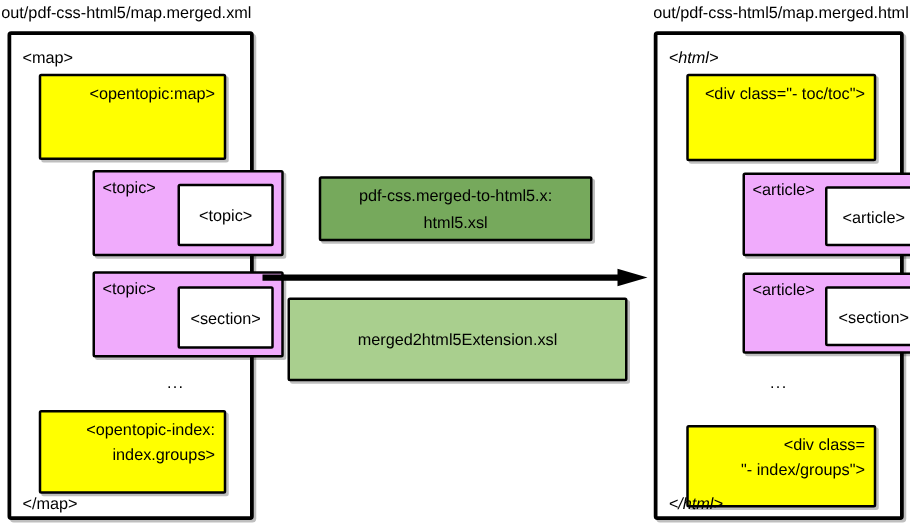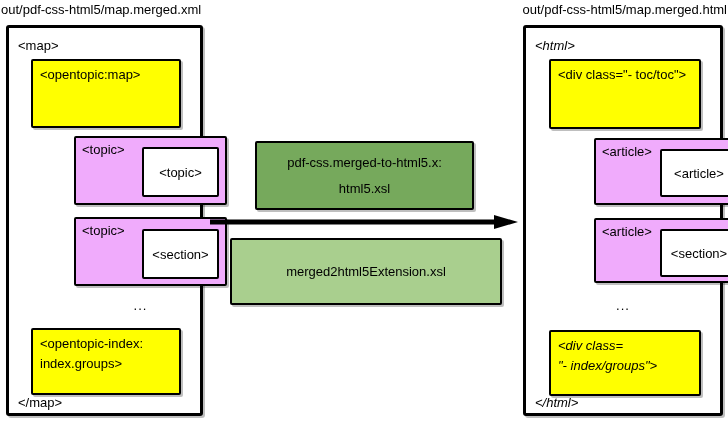--- a/index.html
+++ b/index.html
@@ -10,21 +10,21 @@
   .abs{position:absolute;}
   .file-title{font-size:13px;white-space:nowrap;}
   .panel-box{
     position:absolute;border:3px solid #000;border-radius:3px;background:#fff;
     box-sizing:border-box;box-shadow:2px 2px 0 rgba(0,0,0,0.25);
   }
   .tag{position:absolute;font-size:13px;white-space:nowrap;}
   .hl{
     position:absolute;border:2px solid #000;border-radius:2px;background:#ffff00;
     box-sizing:border-box;font-size:13px;padding:4px 7px;line-height:1.5;
-    box-shadow:2px 2px 0 rgba(0,0,0,0.25);white-space:pre-line;
+    box-shadow:2px 2px 0 rgba(0,0,0,0.25);white-space:pre-line;text-align:right;
   }
   .wbox{
     position:absolute;border:2px solid #000;border-radius:2px;background:#f0abfc;
     box-sizing:border-box;box-shadow:2px 2px 0 rgba(0,0,0,0.25);margin-left:45px;
   }
   .ibox{
     position:absolute;border:2px solid #000;border-radius:2px;background:#fff;
     box-sizing:border-box;display:flex;align-items:center;justify-content:center;
     font-size:13px;
   }
@@ -60,21 +60,21 @@
     </div>
 
     <div class="dots" style="top:270px;">...</div>
 
     <div class="hl" style="left:22px;top:300px;width:150px;height:67px;">&lt;opentopic-index:
 index.groups&gt;</div>
 
     <div class="tag" style="left:9px;bottom:3px;">&lt;/map&gt;</div>
   </div>
 
-  <div class="greenbox" style="left:255px;top:141px;width:219px;height:69px;background:#76a95c;">
+  <div class="greenbox" style="left:255px;top:141px;width:219px;height:52px;background:#76a95c;">
     <div>pdf-css.merged-to-html5.x:</div>
     <div>html5.xsl</div>
   </div>
 
   <svg class="abs" style="left:206px;top:213px;" width="314" height="18">
     <line x1="4" y1="9" x2="290" y2="9" stroke="#000" stroke-width="5"></line>
     <polygon points="288,2 312,9 288,16" fill="#000"></polygon>
   </svg>
 
   <div class="greenbox" style="left:230px;top:238px;width:272px;height:67px;background:#a9cf8e;">
@@ -92,19 +92,19 @@
       <div class="ibox" style="left:64px;top:9px;width:78px;height:48px;">&lt;article&gt;</div>
     </div>
 
     <div class="wbox" style="left:23px;top:190px;width:154px;height:65px;">
       <div class="tag" style="left:6px;top:4px;">&lt;article&gt;</div>
       <div class="ibox" style="left:64px;top:9px;width:78px;height:48px;">&lt;section&gt;</div>
     </div>
 
     <div class="dots" style="top:270px;">...</div>
 
-    <div class="hl" style="left:23px;top:302px;width:152px;height:66px;font-style:italic;">&lt;div class=
+    <div class="hl" style="left:23px;top:312px;width:152px;height:66px;">&lt;div class=
 "- index/groups"&gt;</div>
 
     <div class="tag" style="left:9px;bottom:3px;font-style:italic;">&lt;/html&gt;</div>
   </div>
 
 </div>
 
 </body></html>

